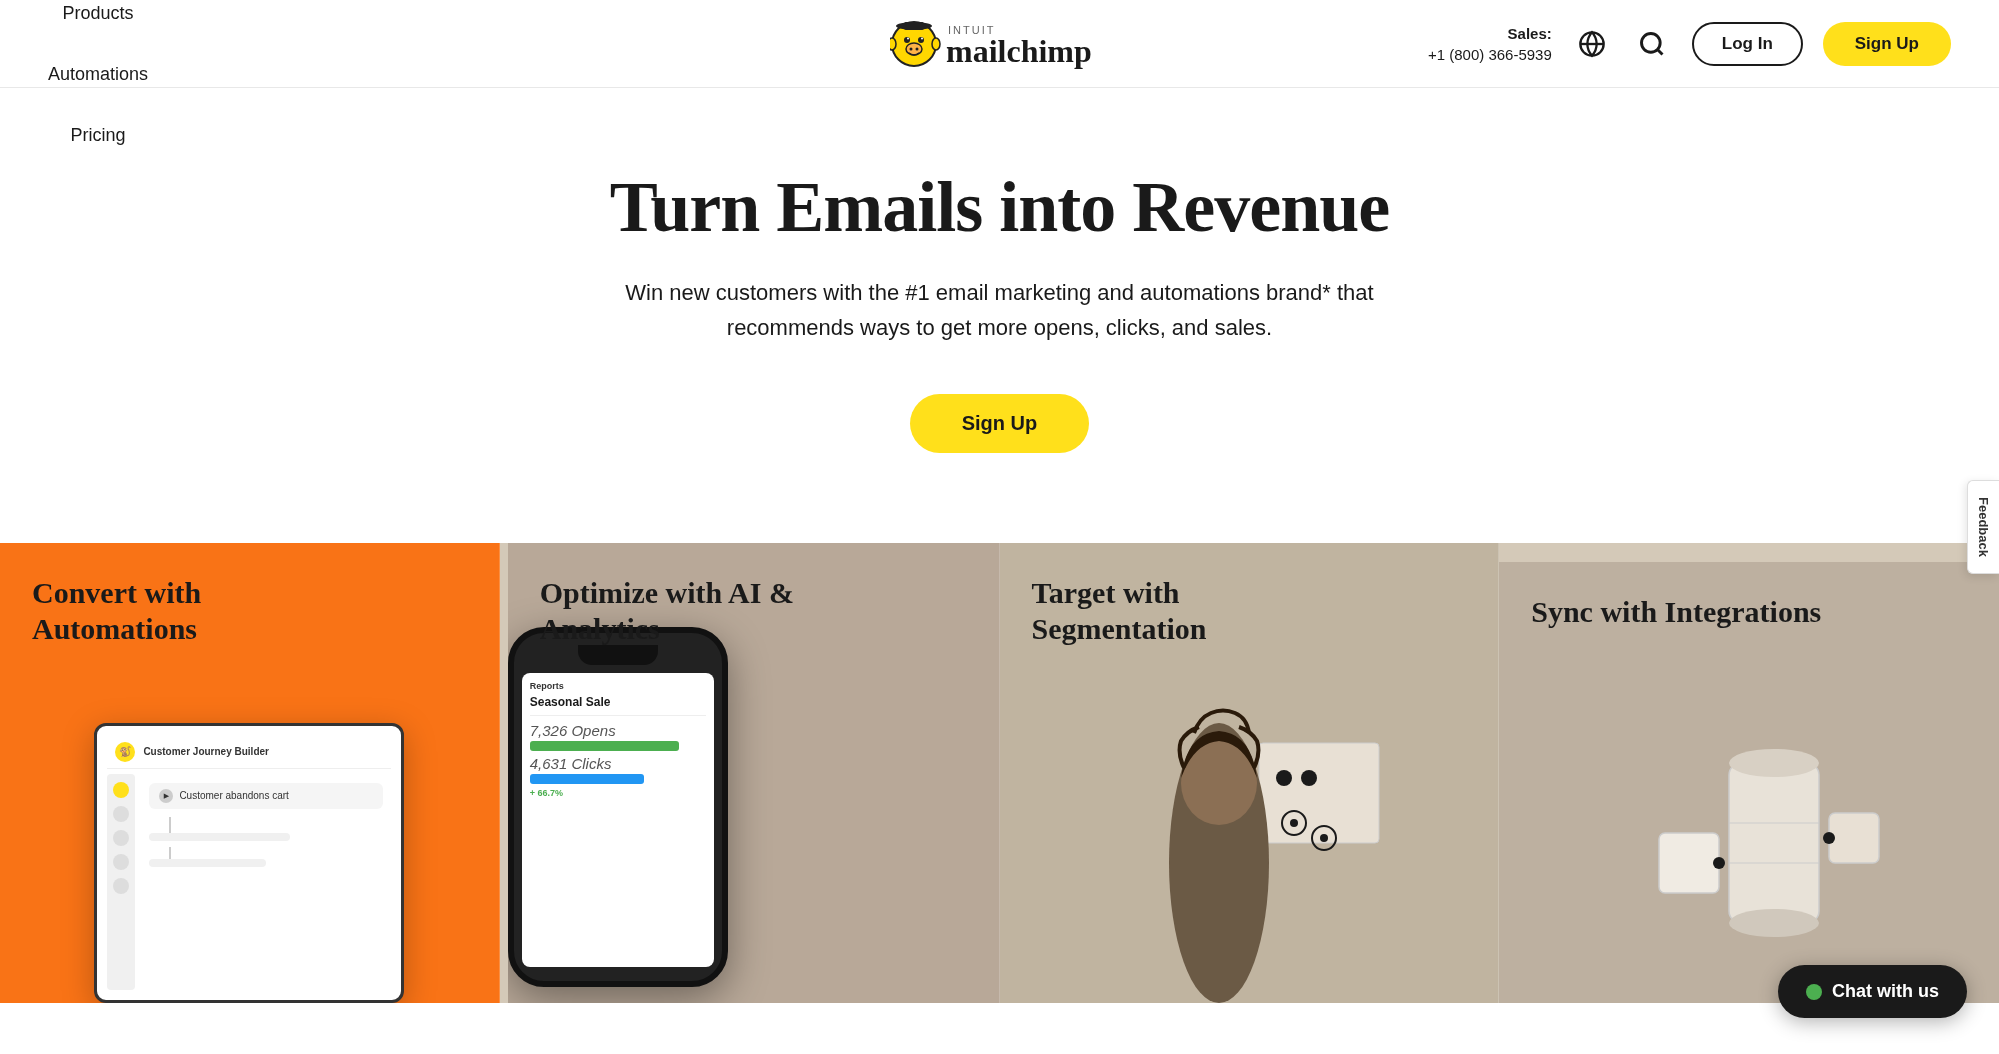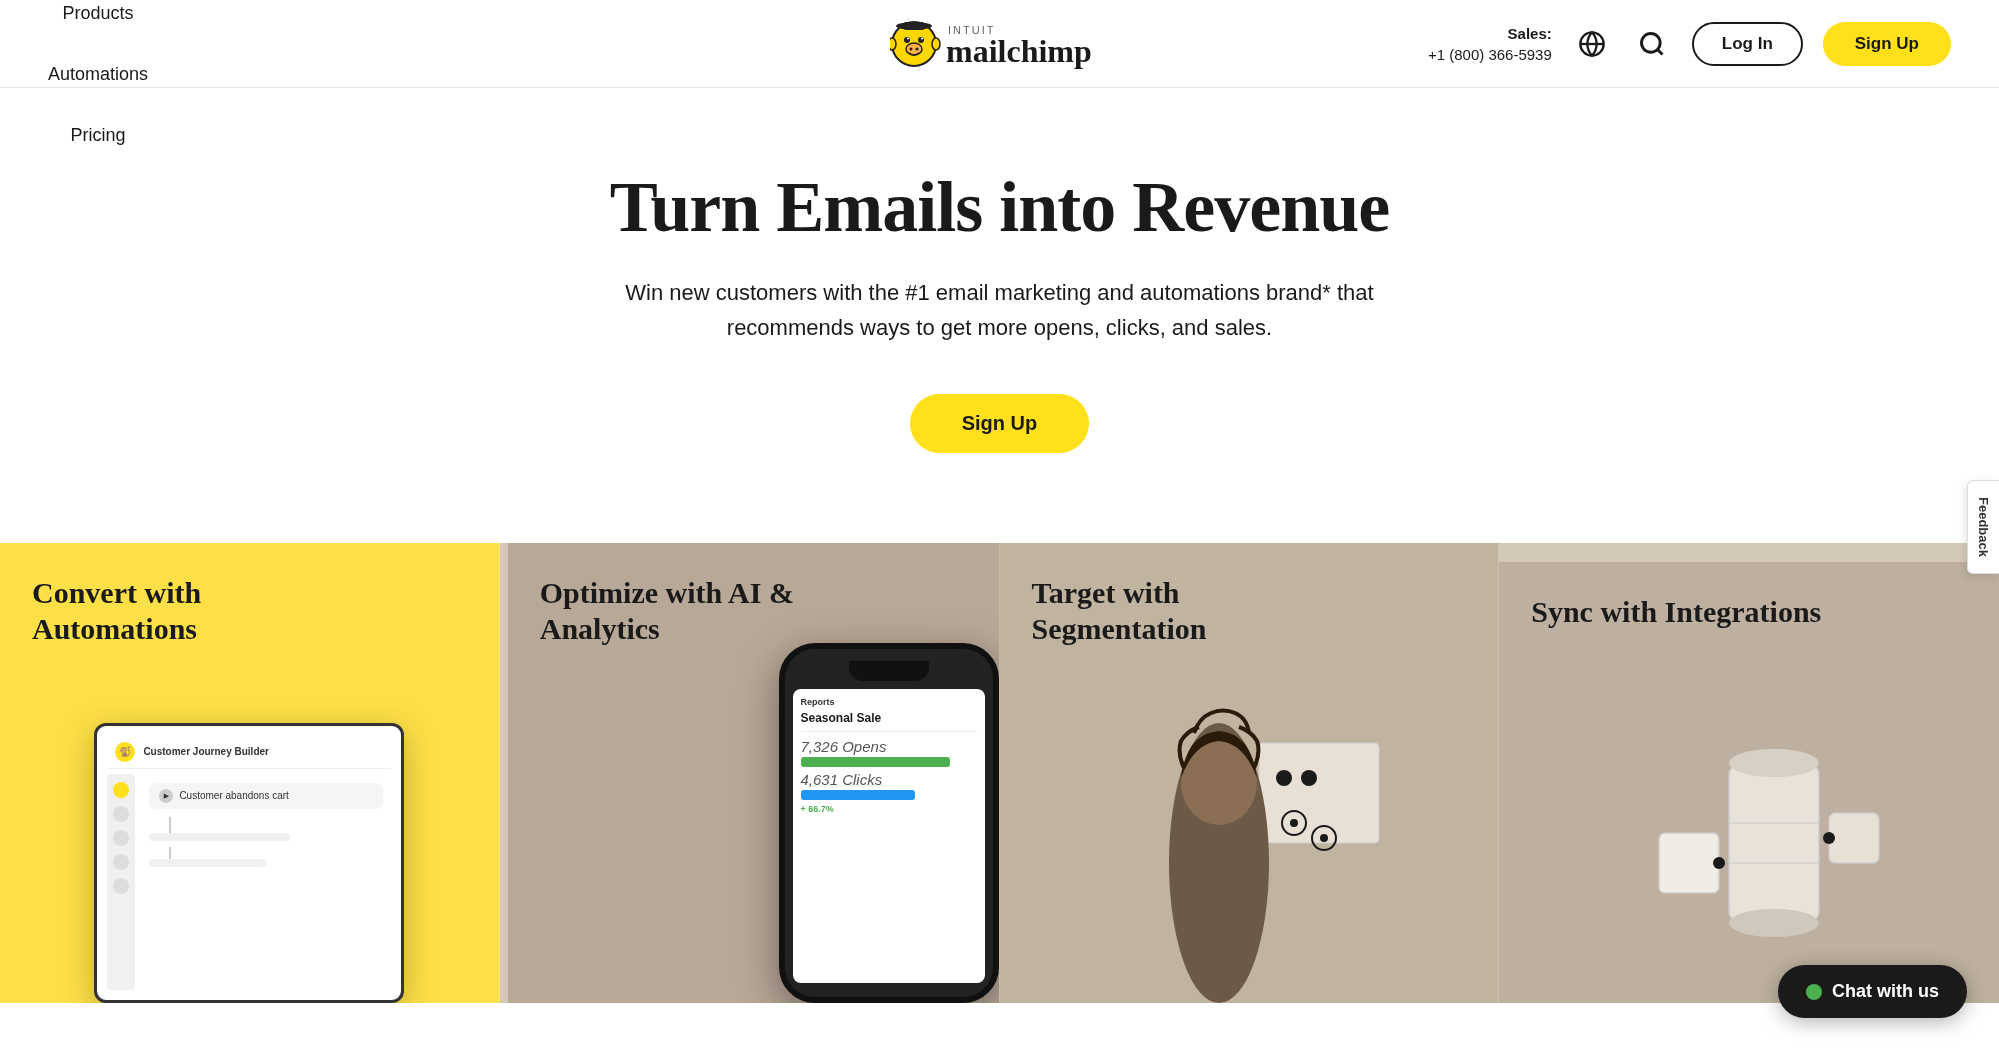--- a/index.html
+++ b/index.html
@@ -181,21 +181,21 @@
       font-weight: 800;
       color: #1a1a1a;
       line-height: 1.2;
       font-family: 'Georgia', serif;
       z-index: 10;
       max-width: 300px;
     }
 
     
     .card-automations {
-      background: #fde047;
+      background: #f97316;
     }
 
     
     .card-ai {
       background: #b8a898;
       margin-left: 8px;
     }
 
     
     .card-segmentation {
@@ -531,21 +531,21 @@
           <div style="width:60%; height:8px; background:#f0f0f0; border-radius:4px; margin-bottom:6px;"></div>
           <div style="width:2px; height:12px; background:#ccc; margin-left:20px;"></div>
           <div style="width:50%; height:8px; background:#f0f0f0; border-radius:4px;"></div>
         </div>
       </div>
     </div>
   </div>
 
   <div class="feature-card card-ai">
     <div class="feature-title">Optimize with AI &amp; Analytics</div>
-    <div class="card-illustration" style="justify-content: flex-end; align-items: flex-end; padding-bottom: 0;">
+    <div class="card-illustration" style="justify-content: flex-start; align-items: flex-end; padding-bottom: 16px;">
       <div class="phone-mock">
         <div class="phone-notch"></div>
         <div class="phone-screen">
           <div class="phone-header-text">Reports</div>
           <div class="phone-title">Seasonal Sale</div>
           <div style="height:1px; background:#eee; margin-bottom:6px;"></div>
           <div class="phone-stat">7,326 Opens</div>
           <div class="phone-bar" style="width: 85%;"></div>
           <div class="phone-stat">4,631 Clicks</div>
           <div class="phone-bar" style="width: 65%; background: #2196f3;"></div>

